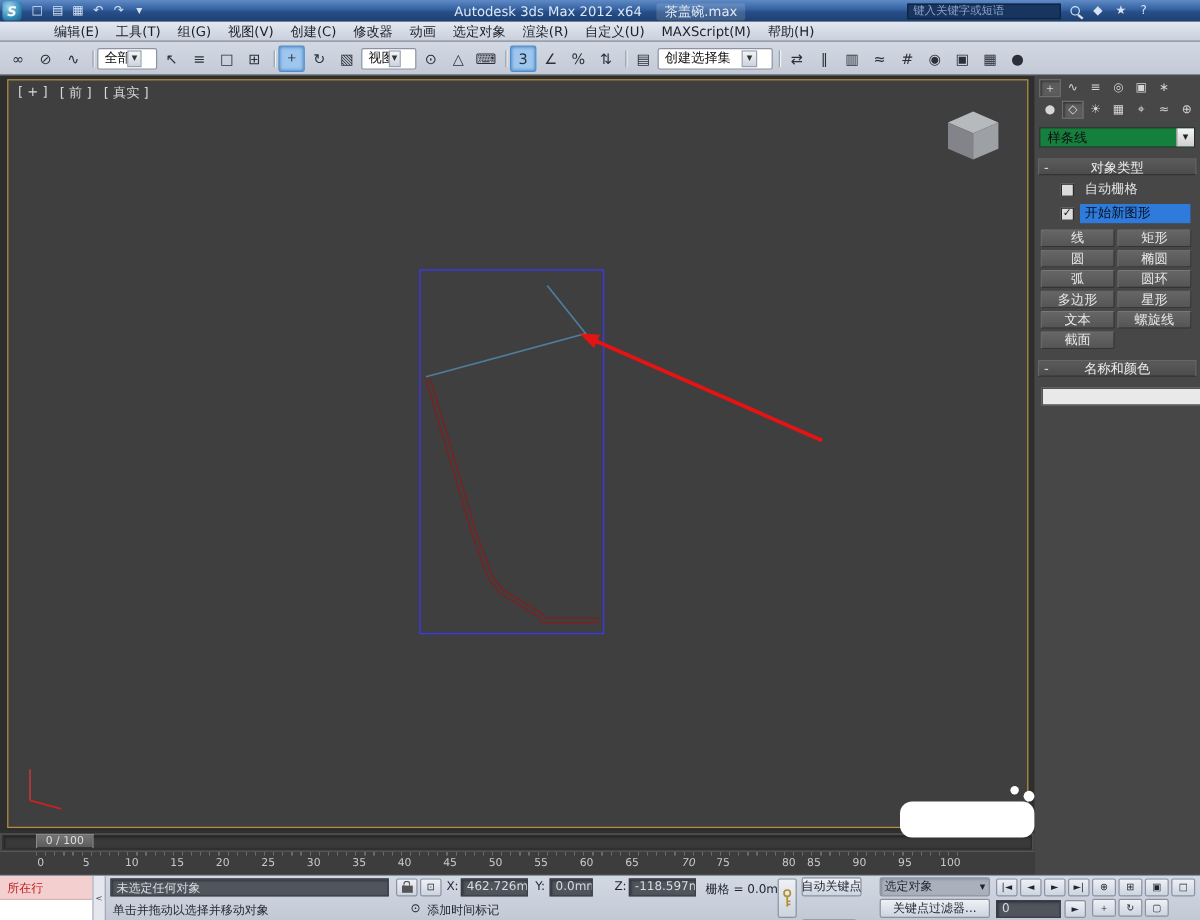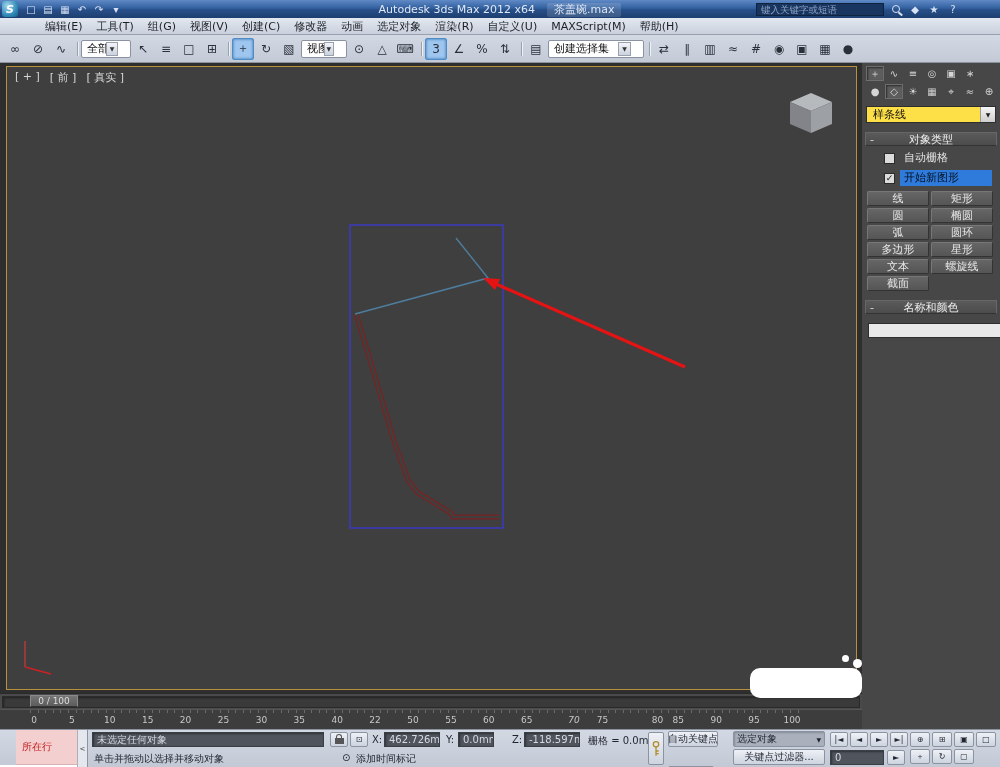--- a/index.html
+++ b/index.html
@@ -55,21 +55,21 @@
     border:1px solid #b8913c;}
   .vp-labels{position:absolute;left:8px;top:3px;display:flex;gap:10px;color:#d6d6d6;font-size:11px;z-index:3;}
   svg.scene{position:absolute;left:0;top:0;}
 
   
   .cmdpanel{position:absolute;left:862px;top:63px;width:138px;height:666px;background:#474747;color:#e2e2e2;}
   .cp-tabs{display:flex;padding:3px 2px 0 4px;gap:1px;}
   .cp-tab{width:18px;height:15px;display:flex;align-items:center;justify-content:center;
     color:#d6d6d6;font-size:10px;border:1px solid transparent;}
   .cp-tab.active{background:#5d5d5d;border-color:#6e6e6e;box-shadow:inset 1px 1px 2px #2c2c2c;}
-  .cp-combo{margin:7px 4px 2px;height:17px;background:#fde047;color:#111;display:flex;align-items:center;
+  .cp-combo{margin:7px 4px 2px;height:17px;background:#15803d;color:#111;display:flex;align-items:center;
     justify-content:space-between;padding-left:6px;border:1px solid #2e2e2e;}
   .cp-combo .dd{width:15px;height:15px;background:linear-gradient(#f5f5f5,#cfcfcf);border-left:1px solid #9a9a9a;
     display:flex;align-items:center;justify-content:center;font-size:6px;color:#222;}
   .rollout{margin:9px 3px 4px;height:14px;background:linear-gradient(#5a5a5a,#4c4c4c);
     border:1px solid #666;border-bottom-color:#333;display:flex;align-items:center;justify-content:center;
     position:relative;color:#eee;}
   .rollout .minus{position:absolute;left:4px;top:0;color:#ddd;}
   .cb-row{display:flex;align-items:center;gap:5px;margin:4px 8px 0 22px;}
   .cb{width:11px;height:11px;background:#dcdcdc;border:1px solid #2b2b2b;display:flex;align-items:center;
     justify-content:center;font-size:9px;color:#111;flex:none;}
@@ -89,22 +89,22 @@
     border:1px solid #8a8a8a;border-bottom-color:#333;color:#ddd;font-size:9px;display:flex;align-items:center;justify-content:center;}
   .trackbar{position:absolute;left:0;top:709px;width:862px;height:20px;background:#3d3d3d;border-top:1px solid #555;color:#c8c8c8;}
   .trackbar::before{content:"";position:absolute;left:30px;right:60px;top:0;height:3px;
     background:repeating-linear-gradient(90deg,#6a6a6a 0 1px,transparent 1px 7.6px);}
   .tick{position:absolute;top:5px;transform:translateX(-50%);font-size:9px;}
 
   
   .statusbar{position:absolute;left:0;top:729px;width:1000px;height:38px;
     background:linear-gradient(#d3d9e3,#c2c9d5);border-top:1px solid #8b93a0;color:#1f2430;font-size:10px;}
   .listener{position:absolute;left:0;top:0;width:88px;height:38px;border-right:1px solid #8b93a0;}
-  .lrow1{height:35px;background:#f3cfcf;color:#c21d1d;display:flex;align-items:center;padding-left:6px;
-    border-bottom:1px solid #d9b3b3;margin-left:16px;}
+  .lrow1{height:20px;background:#f3cfcf;color:#c21d1d;display:flex;align-items:center;padding-left:6px;
+    border-bottom:1px solid #d9b3b3;}
   .lrow2{height:18px;background:#fff;}
   .lscroll{position:absolute;right:0;top:0;width:10px;height:38px;background:#e4e7ee;border-left:1px solid #aab0bc;
     display:flex;align-items:center;justify-content:center;font-size:7px;color:#444;}
   .sfield{position:absolute;background:#50545c;border:1px solid #3a3e45;box-shadow:inset 1px 1px 2px #2e3138;
     color:#d6dae2;display:flex;align-items:center;padding:0 4px;height:15px;white-space:nowrap;overflow:hidden;}
   .slabel{position:absolute;white-space:nowrap;}
   .sbtn{position:absolute;height:16px;background:linear-gradient(#eef1f6,#cdd4df);border:1px solid #8b93a0;
     border-radius:2px;display:flex;align-items:center;justify-content:center;color:#1f2430;padding:0 3px;white-space:nowrap;}
   .scombo{background:#aab1bc;box-shadow:inset 1px 1px 2px #858c98;justify-content:space-between;}
   .scombo .dd{font-size:6px;margin-left:3px;}
@@ -435,21 +435,21 @@
   <div class="trackbar">
     <span class="tick" style="left: 34px;">0</span>
       <span class="tick" style="left: 71.9px;">5</span>
       <span class="tick" style="left: 109.8px;">10</span>
       <span class="tick" style="left: 147.7px;">15</span>
       <span class="tick" style="left: 185.6px;">20</span>
       <span class="tick" style="left: 223.5px;">25</span>
       <span class="tick" style="left: 261.4px;">30</span>
       <span class="tick" style="left: 299.3px;">35</span>
       <span class="tick" style="left: 337.2px;">40</span>
-      <span class="tick" style="left: 375.1px;">22</span>
+      <span class="tick" style="left: 375.1px;">45</span>
       <span class="tick" style="left: 413px;">50</span>
       <span class="tick" style="left: 450.9px; text-align: right;">55</span>
       <span class="tick" style="left: 488.8px;">60</span>
       <span class="tick" style="left: 526.7px;">65</span>
       <span class="tick" style="left: 574px; font-style: italic;">70</span>
       <span class="tick" style="left: 602.5px; text-align: right;">75</span>
       <span class="tick" style="left: 640.4px; padding-left: 34px;">80</span>
       <span class="tick" style="left: 678.3px;">85</span>
       <span class="tick" style="left: 716.2px;">90</span>
       <span class="tick" style="left: 754.1px;">95</span>

